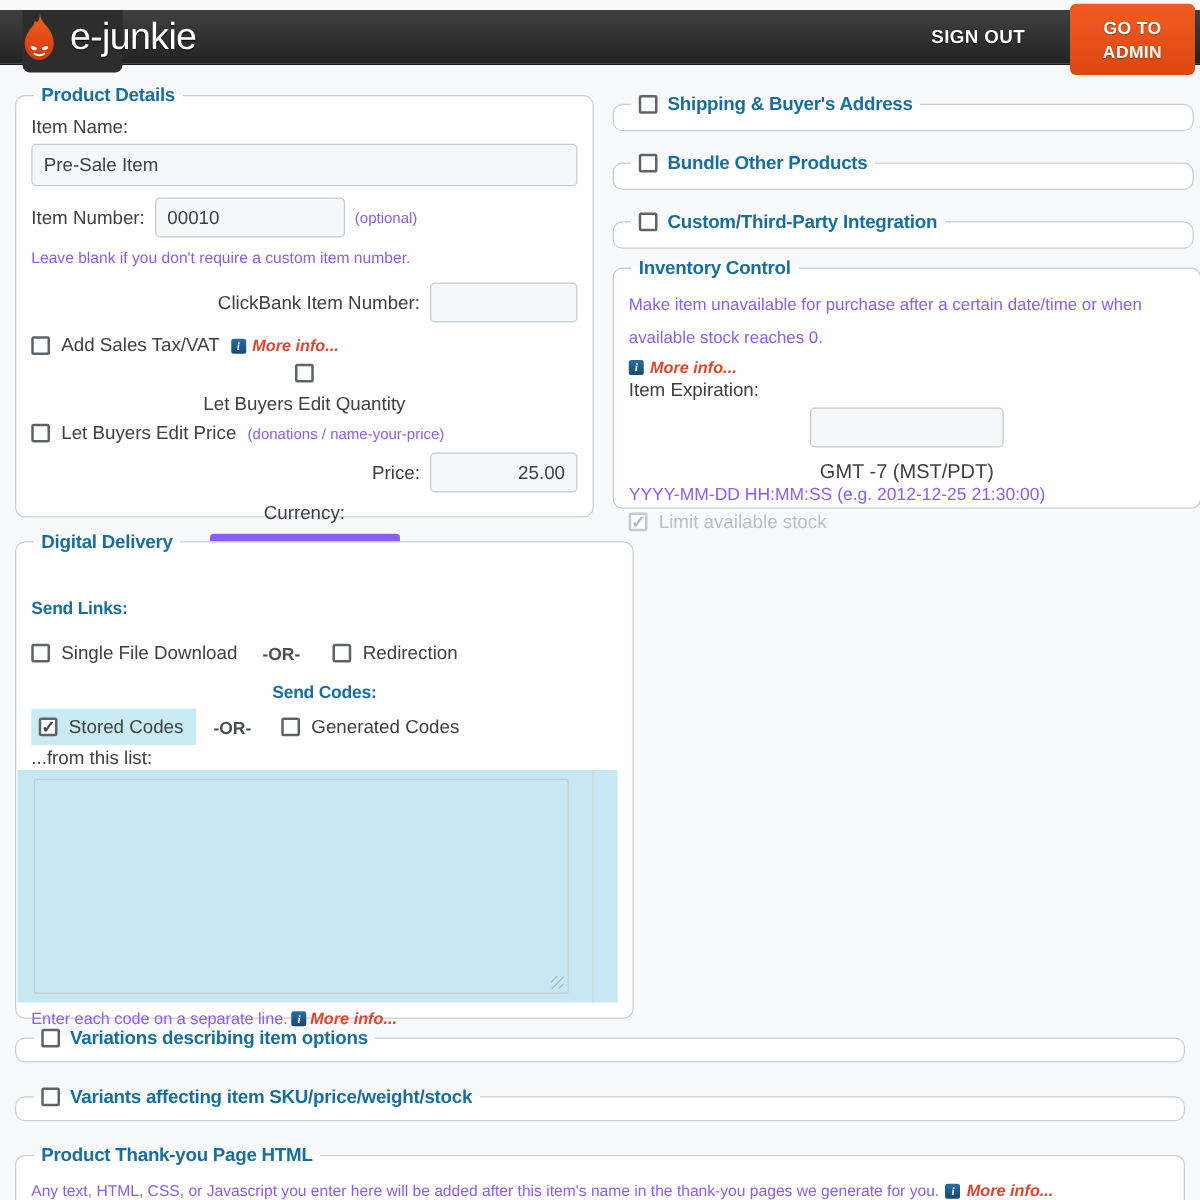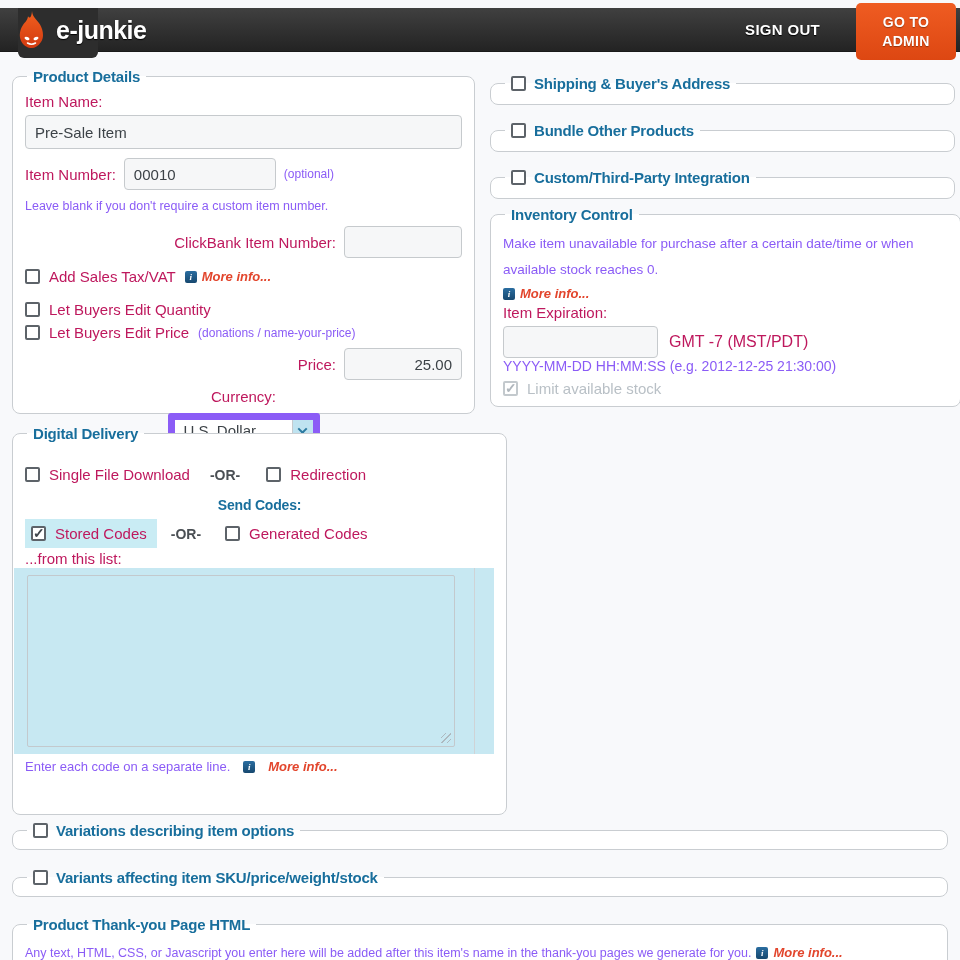--- a/index.html
+++ b/index.html
@@ -16,21 +16,21 @@
     position: absolute; left:0; top:8px; width:960px; height:44px;
     background: linear-gradient(#404040, #232323);
     border-bottom: 1px solid #1a1a1a;
   }
   .logo-tab {
     position:absolute; left:18px; top:0; width:80px; height:50px;
     background:#2d2d2d; border-radius:0 0 6px 6px;
   }
   .brand { position:absolute; left:16px; top:3px; display:flex; align-items:center; gap:9px; cursor:pointer; }
   .brand-name {
-    color:#fff; font-size:25px; font-weight:bold; letter-spacing:-0.5px;
+    color:#fff; font-size:30px; font-weight:normal; letter-spacing:-0.5px;
     font-stretch: condensed; text-shadow:0 1px 1px #000;
   }
   .signout {
     position:absolute; right:140px; top:13px; color:#fff; font-size:15px; font-weight:bold;
     font-stretch:condensed; letter-spacing:0.3px; cursor:pointer; text-shadow:0 1px 1px #000;
   }
   .admin-btn {
     position:absolute; right:4px; top:-5px; width:100px; height:57px;
     background: linear-gradient(#ef5c22, #dd4712);
     border-radius:5px; color:#fff; font-weight:bold; font-size:14px;
@@ -48,21 +48,21 @@
     color:#186e9c; font-weight:bold; font-size:15px;
     font-stretch:condensed; letter-spacing:-0.2px;
     padding:0 6px; margin-left:2px;
     display:flex; align-items:center; gap:8px; white-space:nowrap;
   }
   .subhead {
     color:#186e9c; font-weight:bold; font-size:14px;
     font-stretch:condensed; letter-spacing:-0.2px;
   }
   
-  label, .lbl { font-size:15px; color:#be185d; }
+  label, .lbl { font-size:15px; color:#404040; }
   input[type=text] {
     background:#f6f7f8; border:1px solid #c6cacd; border-radius:4px;
     font-family:"Liberation Sans", sans-serif; font-size:15px; color:#3c4247;
     padding:0 9px; height:32px; outline:none;
   }
   .hint { color:#8b5cf6; font-size:12px; }
   .row { display:flex; align-items:center; }
   .cb {
     display:inline-block; width:15px; height:15px; background:#fff;
     border:2px solid #5d6369; border-radius:2px; flex:0 0 auto;
@@ -161,21 +161,21 @@
     <span class="lbl">ClickBank Item Number:</span>
     <input type="text" style="width: 118px;" value="">
   </div>
 
   <div class="cbrow" style="margin-top:10px;">
     <span class="cb"></span>
     <span class="lbl">Add Sales Tax/VAT</span>
     <span class="info-ico">i</span>
     <span class="moreinfo" style="margin-left:-4px;">More info...</span>
   </div>
-  <div class="cbrow" style="margin-top:16px;">
+  <div class="cbrow" style="margin-top:6px;flex-direction:column;">
     <span class="cb"></span>
     <span class="lbl">Let Buyers Edit Quantity</span>
   </div>
   <div class="cbrow" style="margin-top:6px;">
     <span class="cb"></span>
     <span class="lbl">Let Buyers Edit Price</span>
     <span class="hint">(donations / name-your-price)</span>
   </div>
 
   <div class="row" style="margin-top:7px; justify-content:flex-end; gap:8px;">
@@ -192,20 +192,21 @@
         </span>
     </div>
   </div>
 </fieldset>
 
 <fieldset style="left:12px; top:425px; width:463px; height:390px;">
   <legend>
       <span>Digital Delivery</span>
     </legend>
 
+  <div class="subhead" style="margin-top:32px;">Send Links:</div>
   <div class="row" style="margin-top:20px;">
     <span class="cbrow">
       <span class="cb"></span>
       <span class="lbl">Single File Download</span>
     </span>
     <span class="or" style="margin-left:20px;">-OR-</span>
     <span class="cbrow" style="margin-left:26px;">
       <span class="cb"></span>
       <span class="lbl">Redirection</span>
     </span>
@@ -225,21 +226,21 @@
   </div>
 
   <div class="lbl" style="margin-top:2px;">...from this list:</div>
 
   <div class="codes-hl">
     <textarea style=""></textarea>
     <span class="resize-grip"></span>
     <span class="fs-border-line"></span>
   </div>
 
-  <div class="row" style="margin-top:5px; gap:13px;">
+  <div class="row" style="margin-top:5px; gap:3px;">
     <span class="hint" style="font-size:13px;">Enter each code on a separate line.</span>
     <span class="info-ico">i</span>
     <span class="moreinfo">More info...</span>
   </div>
 </fieldset>
 
 <fieldset style="left:490px; top:75px; width:465px; height:30px; padding-bottom:0;">
   <legend>
     <span class="cb"></span>
     <span>Shipping &amp; Buyer's Address</span>
@@ -267,21 +268,21 @@
 
   <div class="hint" style="margin-top:4px; font-size:13.5px; line-height:26px; width:445px;">Make item unavailable for purchase after a certain date/time or when available stock reaches 0.</div>
 
   <div class="row" style="margin-top:3px; gap:5px;">
     <span class="info-ico">i</span>
     <span class="moreinfo">More info...</span>
   </div>
 
   <div class="lbl" style="margin-top:3px;">Item Expiration:</div>
 
-  <div class="row" style="margin-top:5px; gap:11px;">
+  <div class="row" style="margin-top:5px; gap:11px;flex-direction:column;">
     <input type="text" style="width: 155px;" value="">
     <span class="lbl" style="font-size:16px;">GMT -7 (MST/PDT)</span>
   </div>
 
   <div class="hint" style="margin-top:0; font-size:14px;">YYYY-MM-DD HH:MM:SS (e.g. 2012-12-25 21:30:00)</div>
 
   <div class="cbrow" style="margin-top:6px;">
     <span class="cb checked disabled"></span>
     <span class="lbl dim">Limit available stock</span>
   </div>

